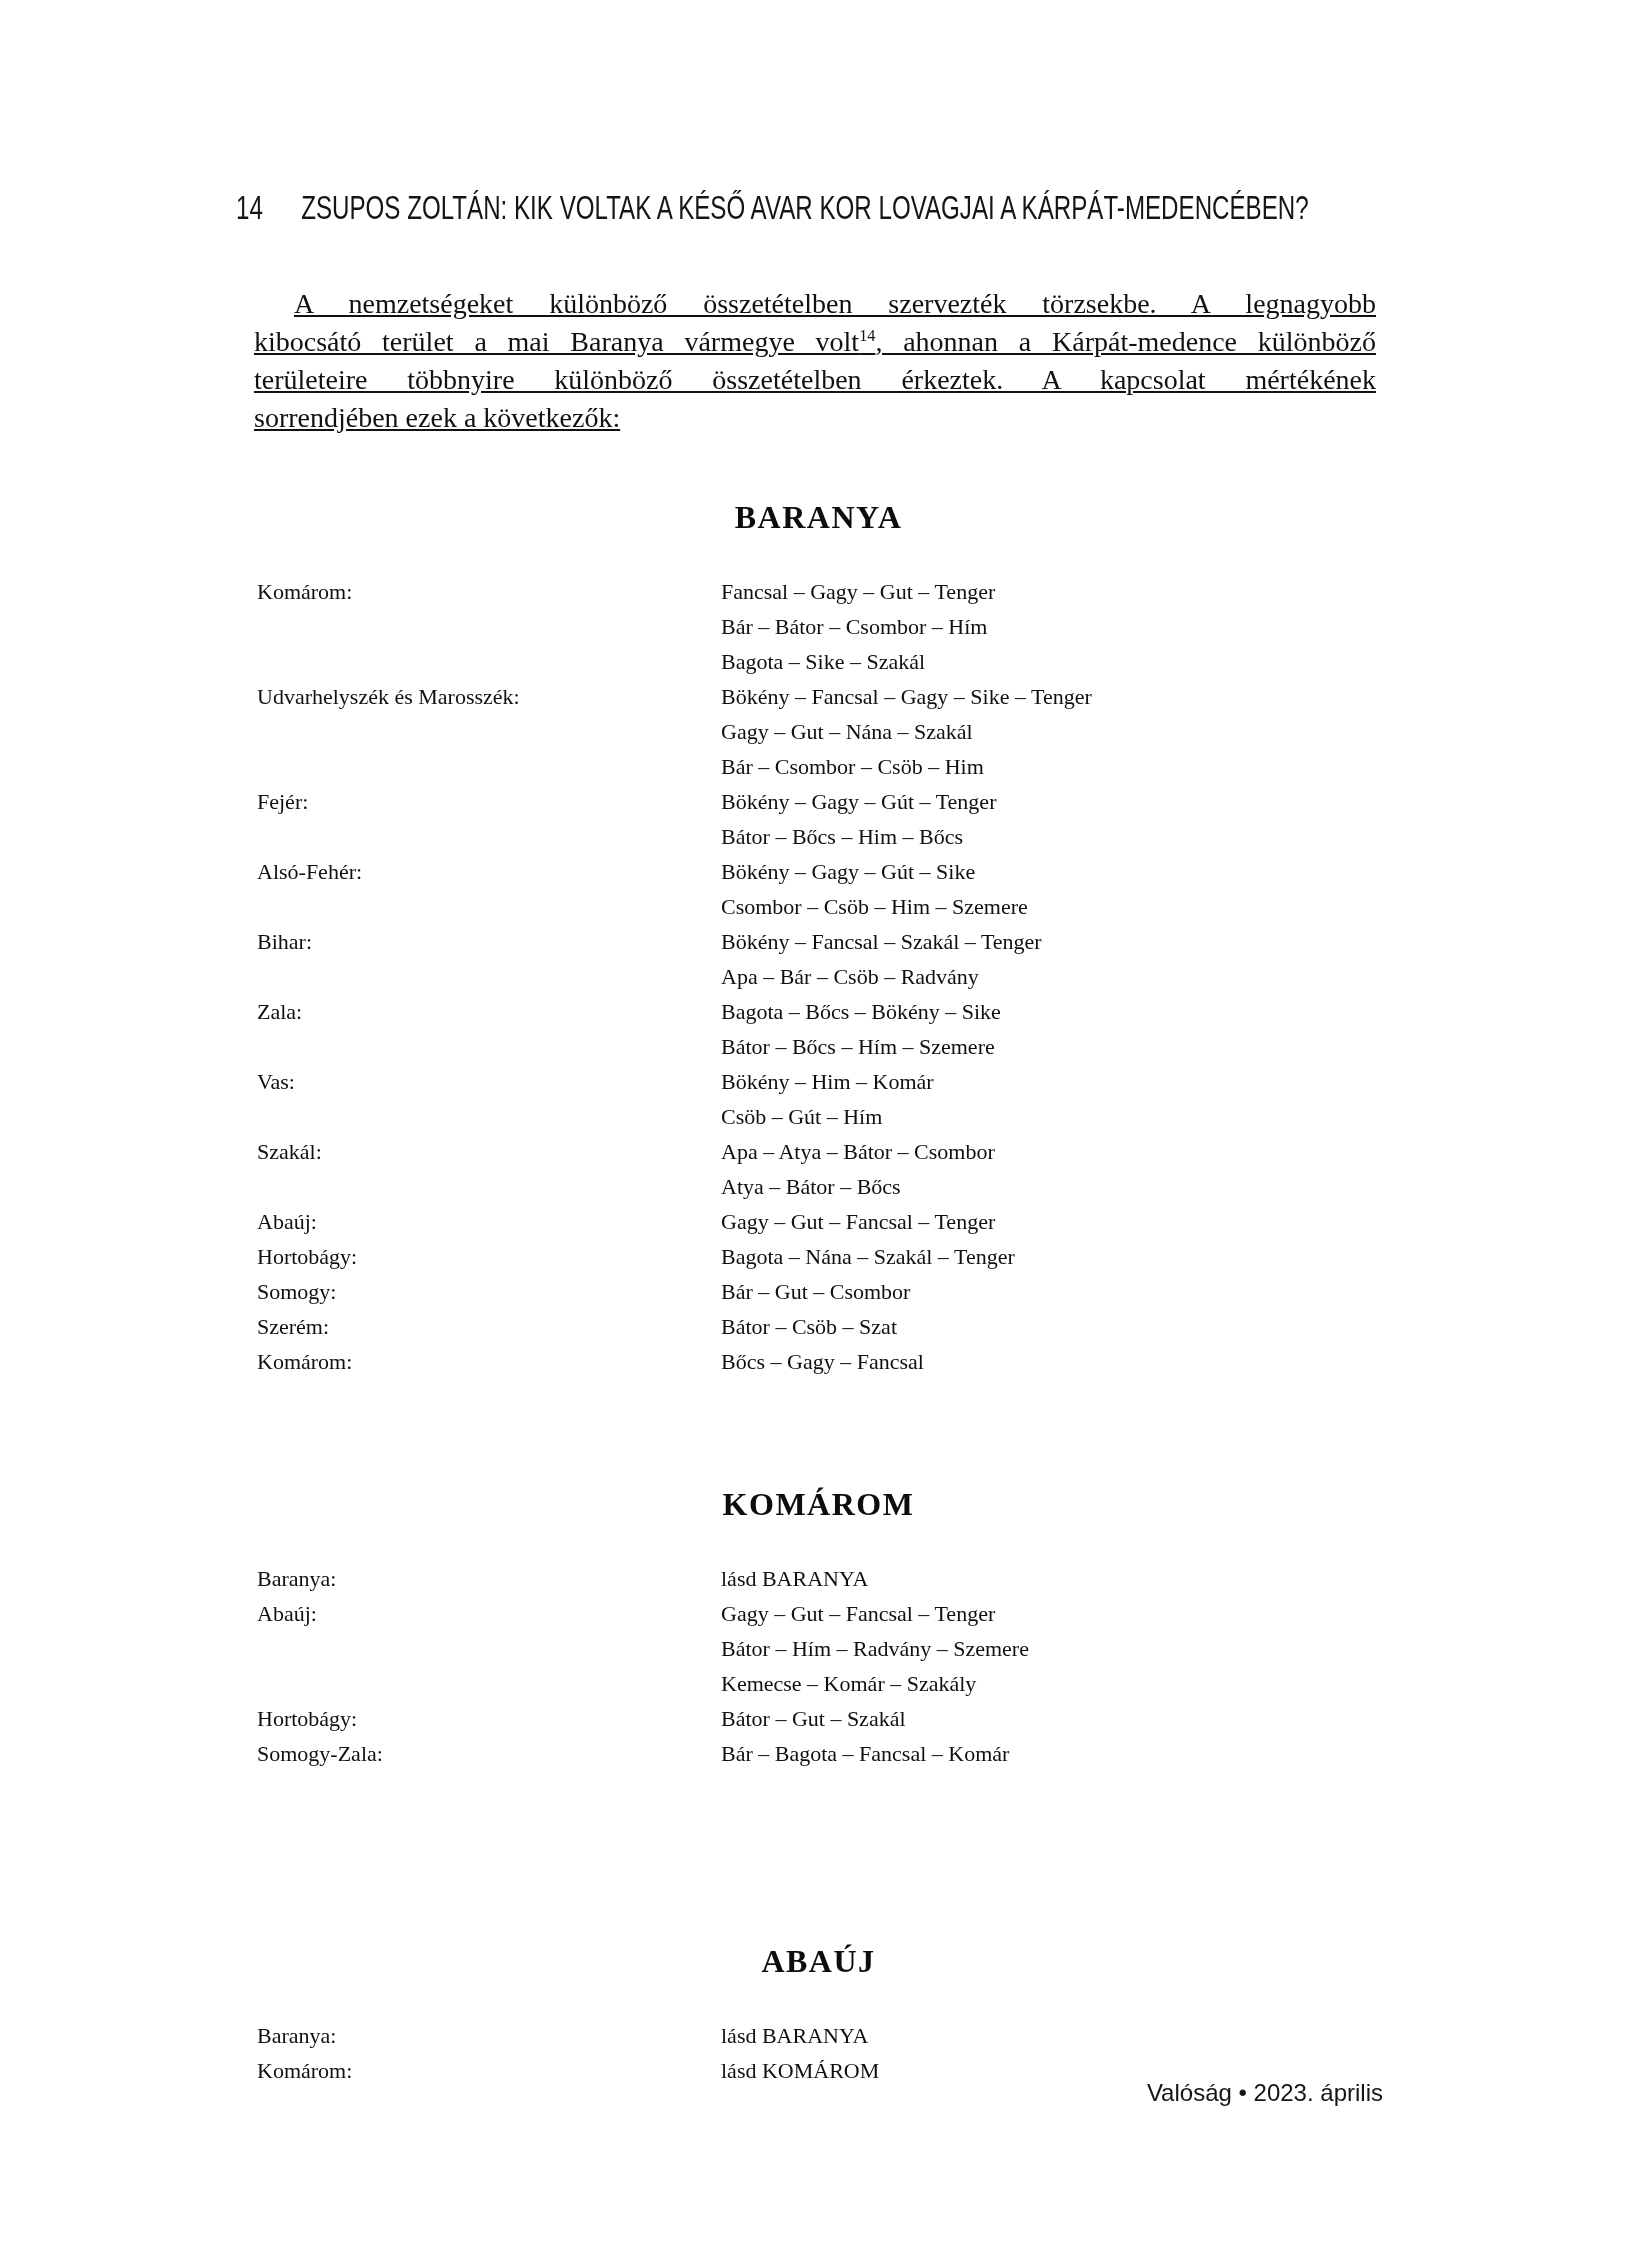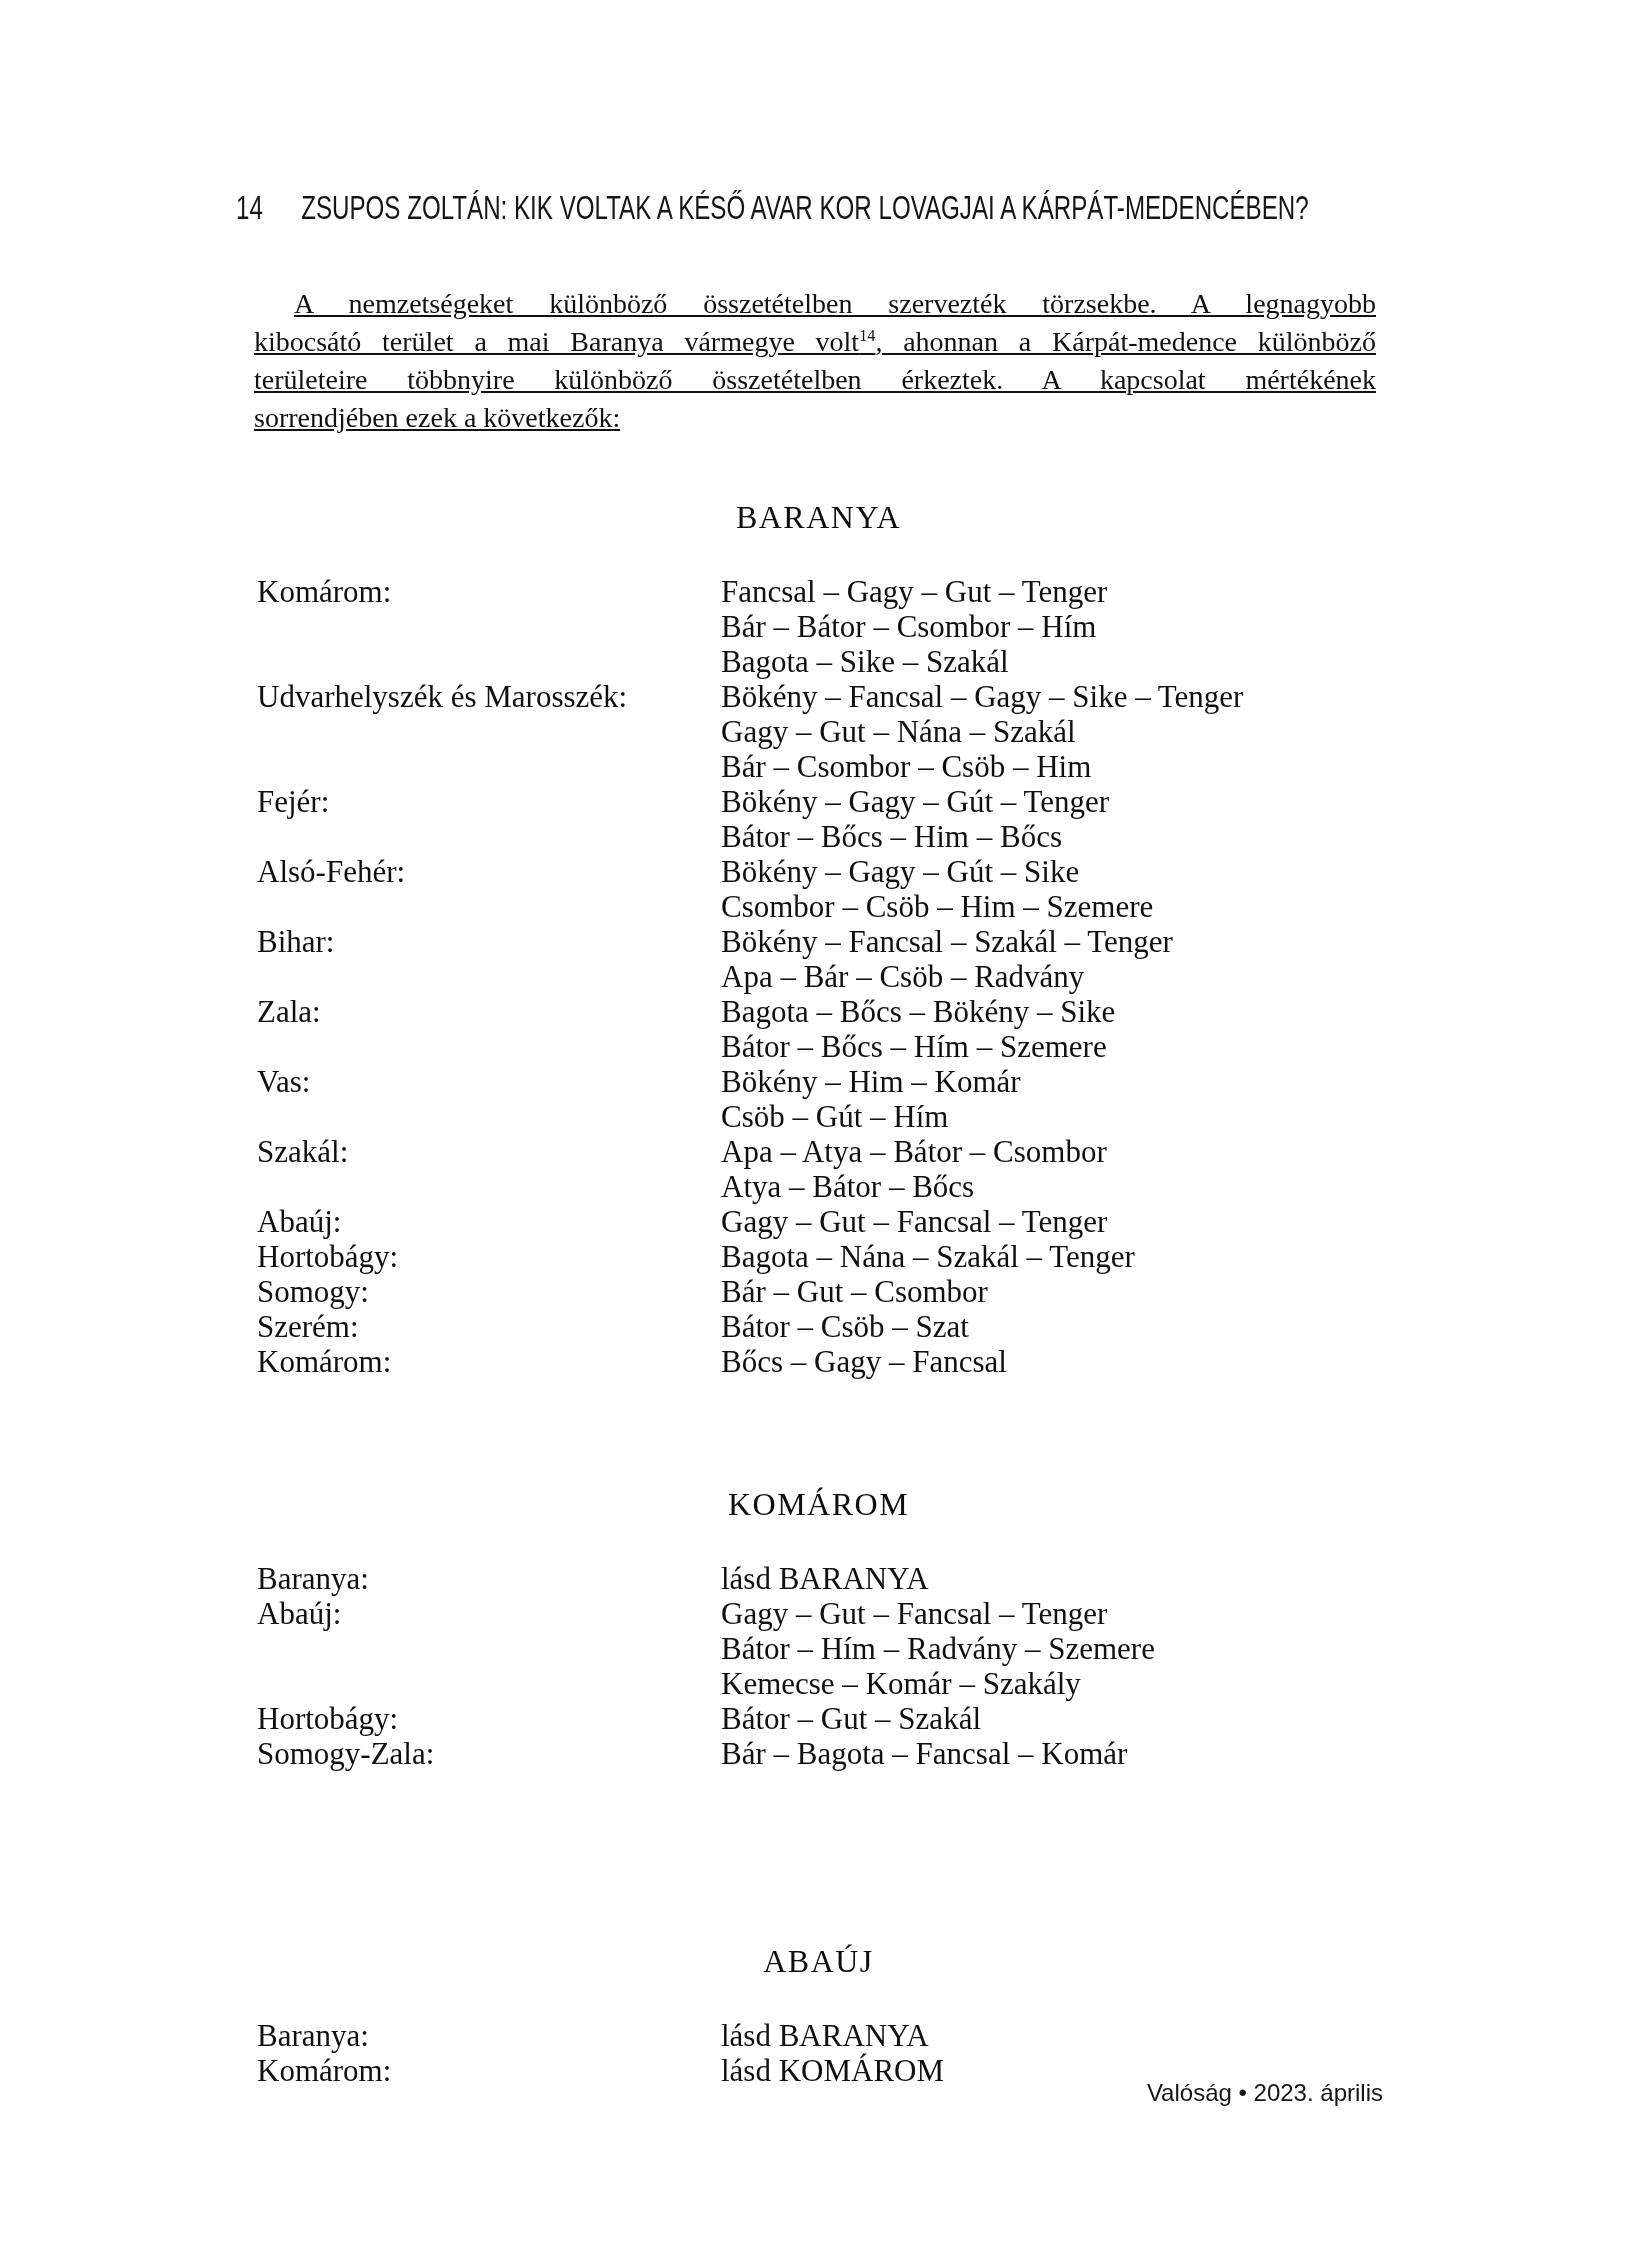--- a/index.html
+++ b/index.html
@@ -33,26 +33,26 @@
   .intro .pline { display:block; }
   .intro .jline { text-align:justify; text-align-last:justify; }
   .intro .iline { text-indent:40px; }
   .intro sup { font-size:0.58em; line-height:0; vertical-align:super; }
   
   .section { position:absolute; left:257px; width:1123px; }
   .sections > section:nth-child(1) { top:498px; }
   .sections > section:nth-child(2) { top:1485px; }
   .sections > section:nth-child(3) { top:1911px;margin-top:31px; }
   .sec-heading {
-    font-size:32px; font-weight:normal; line-height:38px;
+    font-size:32px; font-weight:bold; line-height:38px;
     text-align:center; letter-spacing:1.5px;
     margin-bottom:38px;
     color:#0d0d0d;
   }
-  .row { display:flex; font-size:31px; line-height:35px; }
+  .row { display:flex; font-size:22px; line-height:35px; }
   .row .label { flex:0 0 464px; width:464px; }
   .row .value { flex:1 1 auto; }
   
   .footer {
     position:absolute; top:2063px; left:254px; width:1129px;
     text-align:right;
     font-family:"Liberation Sans", sans-serif;
     font-size:24px; line-height:27.6px;
     color:#151515;
     margin-top:16px;

